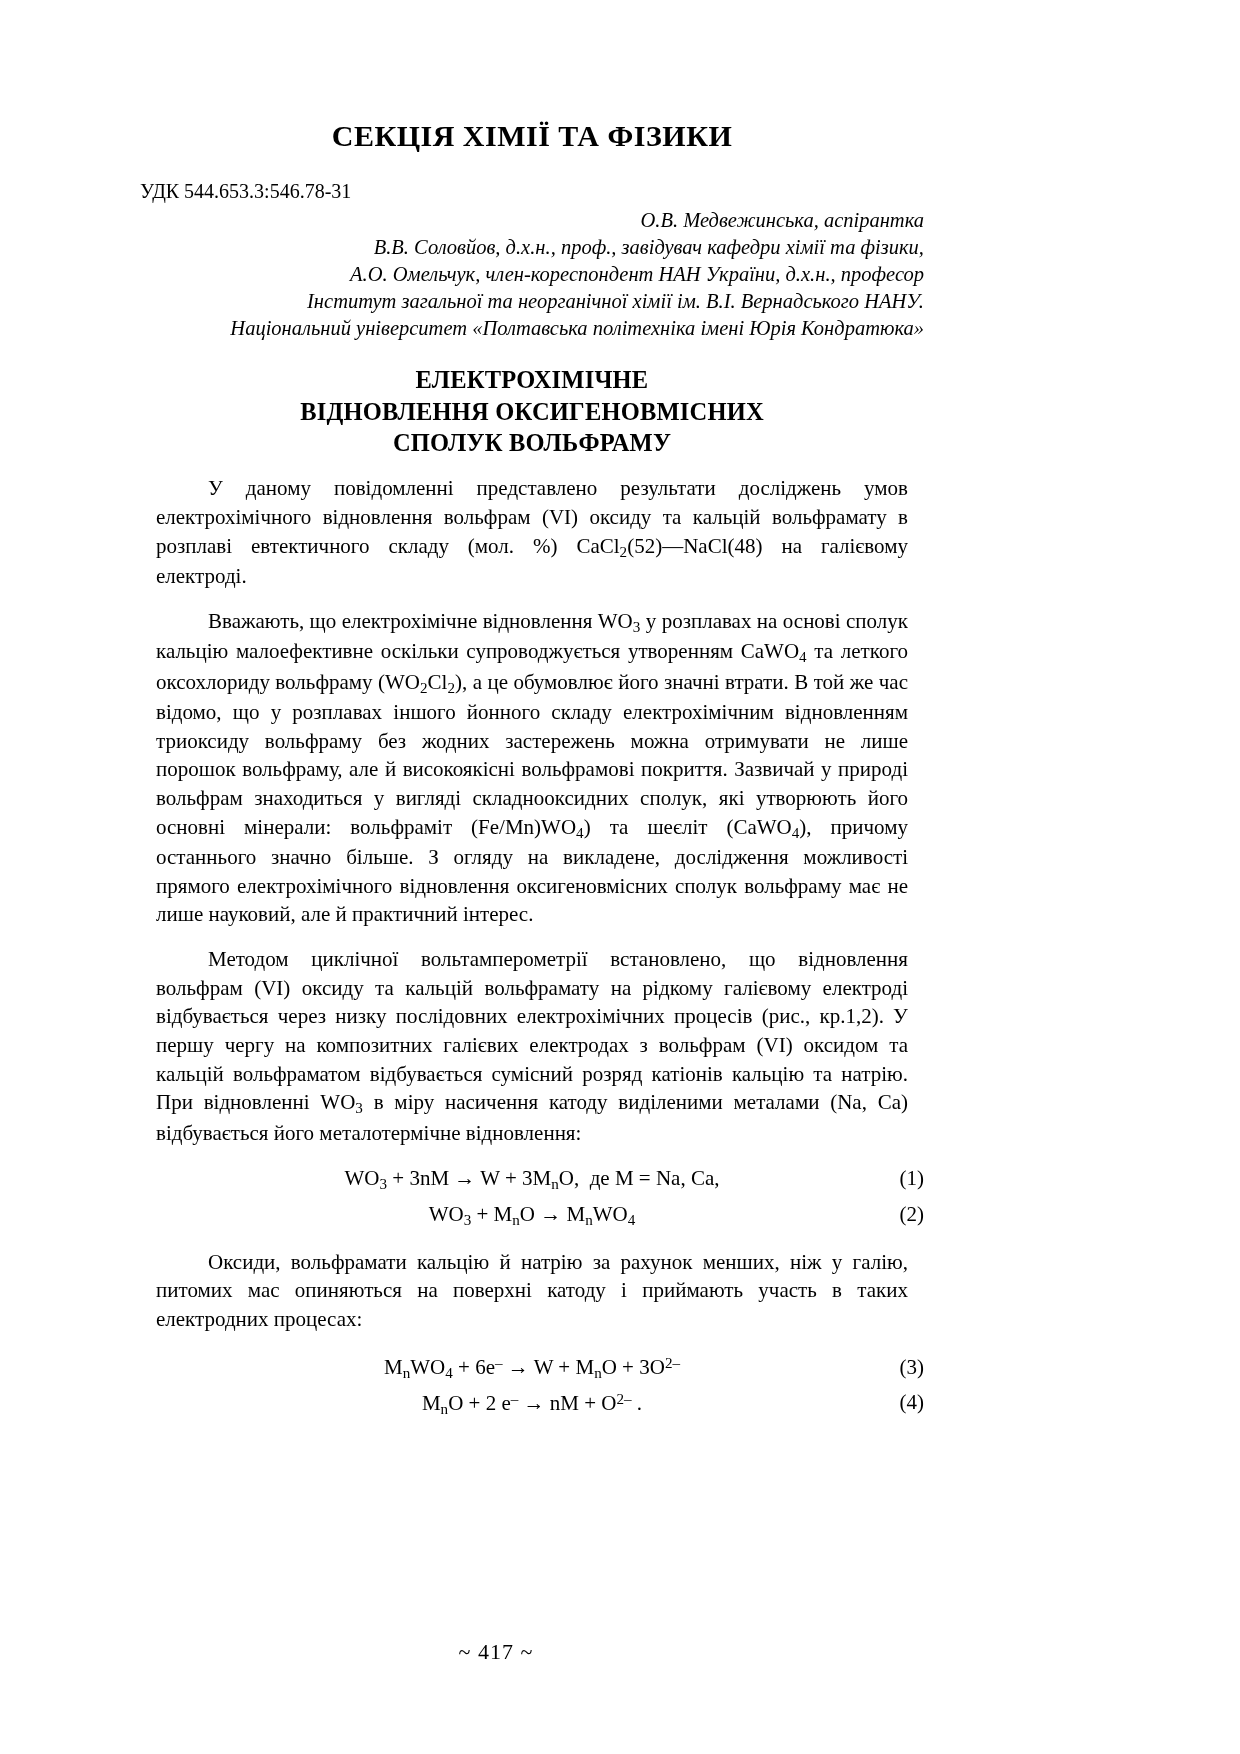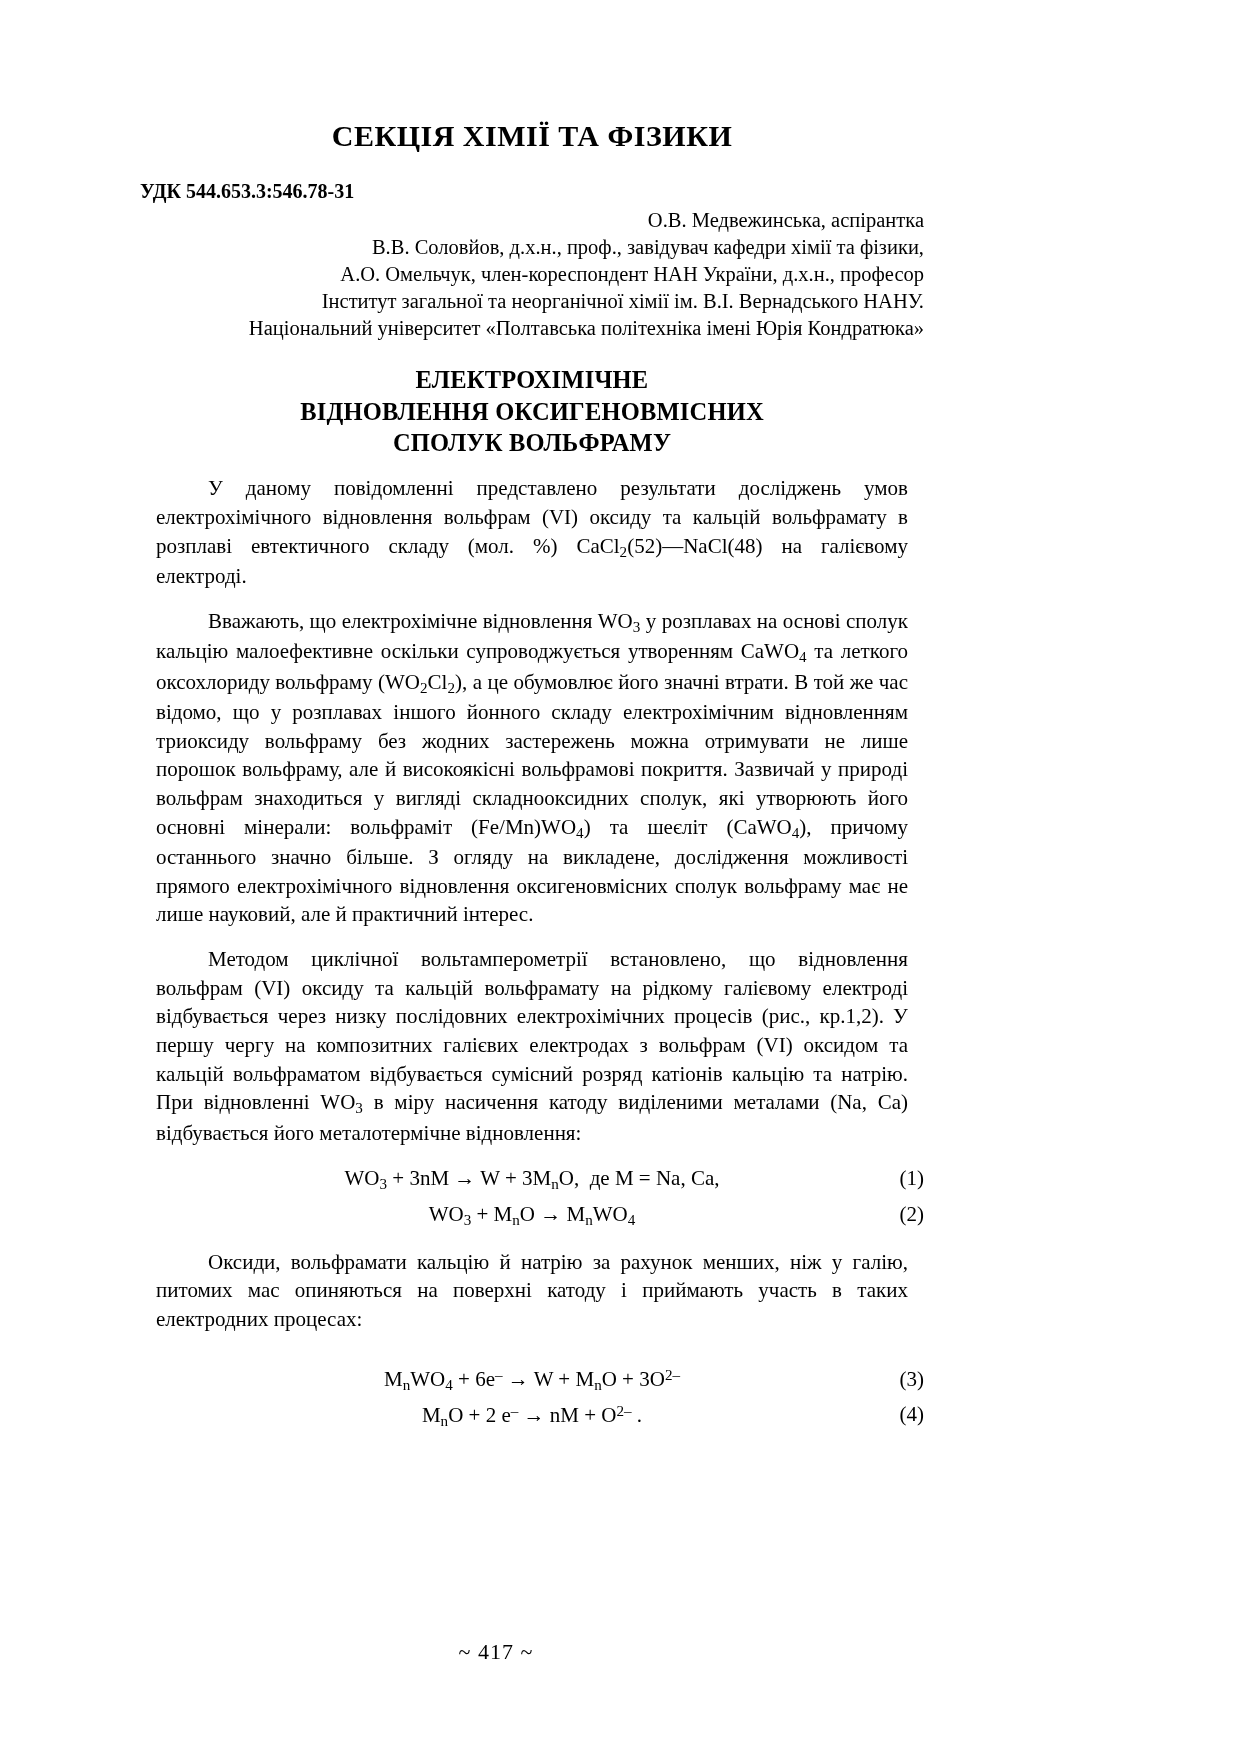--- a/index.html
+++ b/index.html
@@ -25,26 +25,27 @@
   .section-title {
     text-align: center;
     font-size: 30px;
     font-weight: bold;
     letter-spacing: 0.5px;
     margin: 0 0 26px 0;
     line-height: 1.2;
   }
   .udc {
     font-size: 20px;
-    font-weight: bold;
+    font-weight: normal;
     margin: 0 0 4px 0;
     text-align: left;
   }
   .authors {
     text-align: right;
+    font-style: italic;
     font-size: 20.5px;
     line-height: 1.32;
     margin: 0 0 0 0;
   }
   .authors div {
     white-space: nowrap;
   }
   .article-title {
     text-align: center;
     font-weight: bold;
@@ -68,21 +69,21 @@
     margin: 3px 0 3px 0;
     position: relative;
     text-align: center;
   }
   .formula .fnum {
     position: absolute;
     right: 0;
     top: 0;
   }
   .formula-block {
-    margin-top: 30px;
+    margin-top: 18px;
   }
   .formula-block .formula {
     line-height: 1.5;
   }
   sub {
     font-size: 0.72em;
     vertical-align: -0.25em;
   }
   sup {
     font-size: 0.72em;

